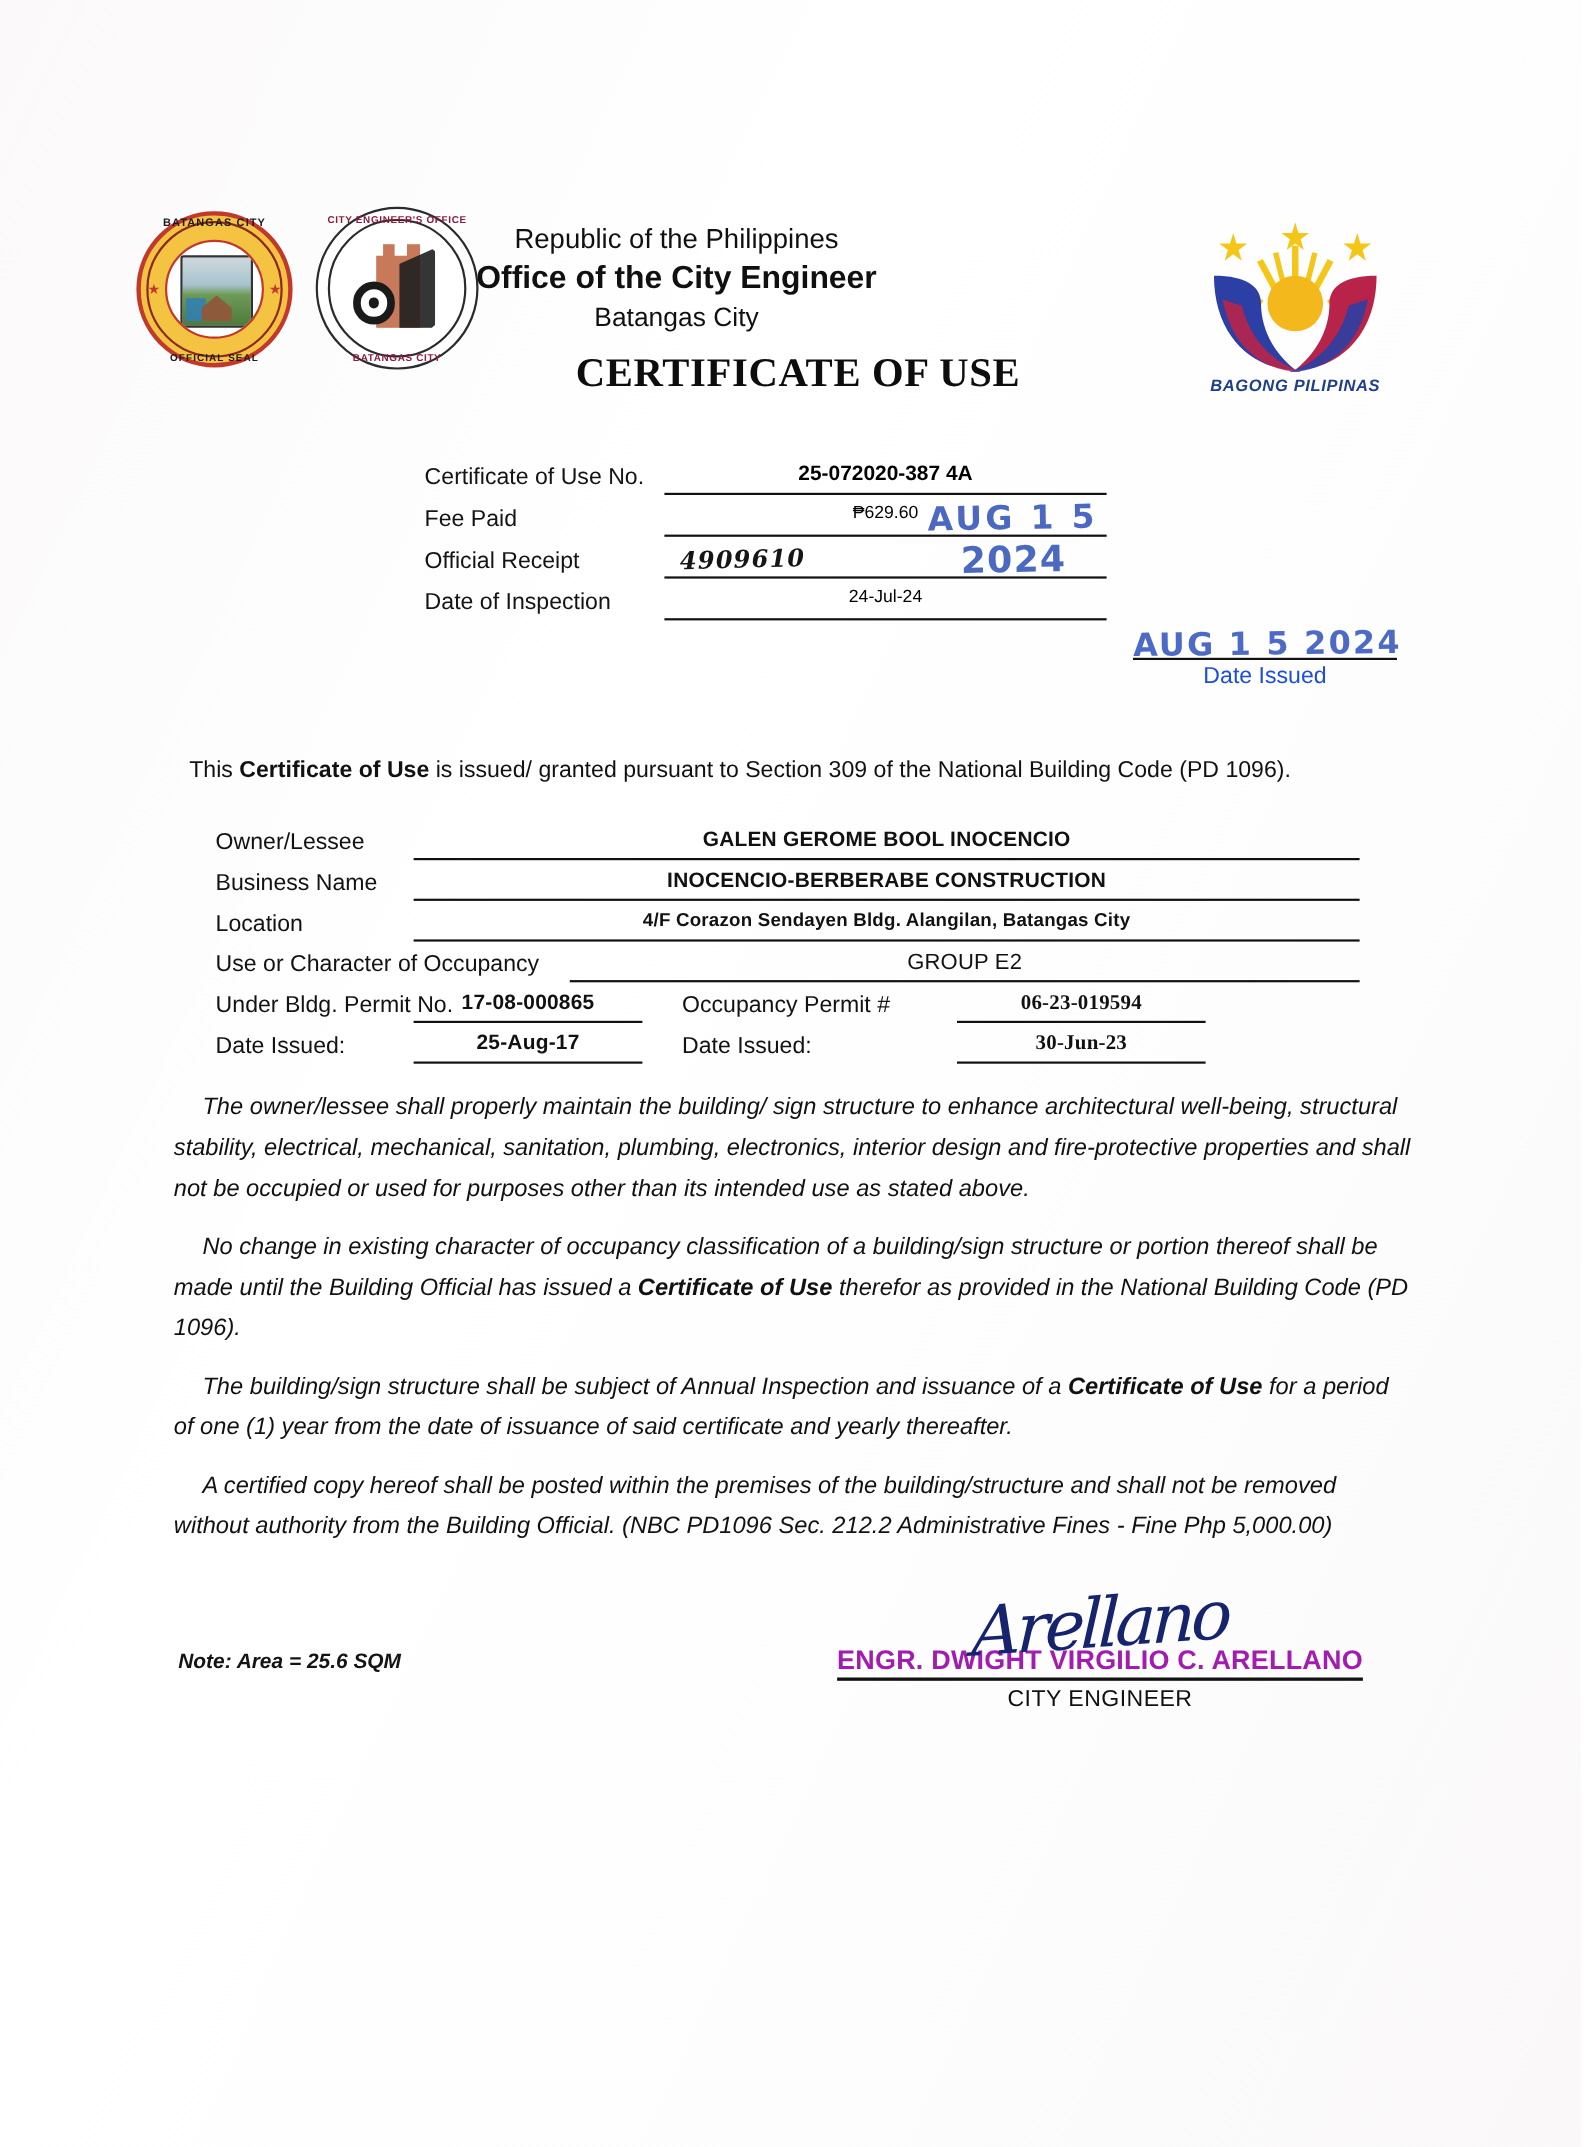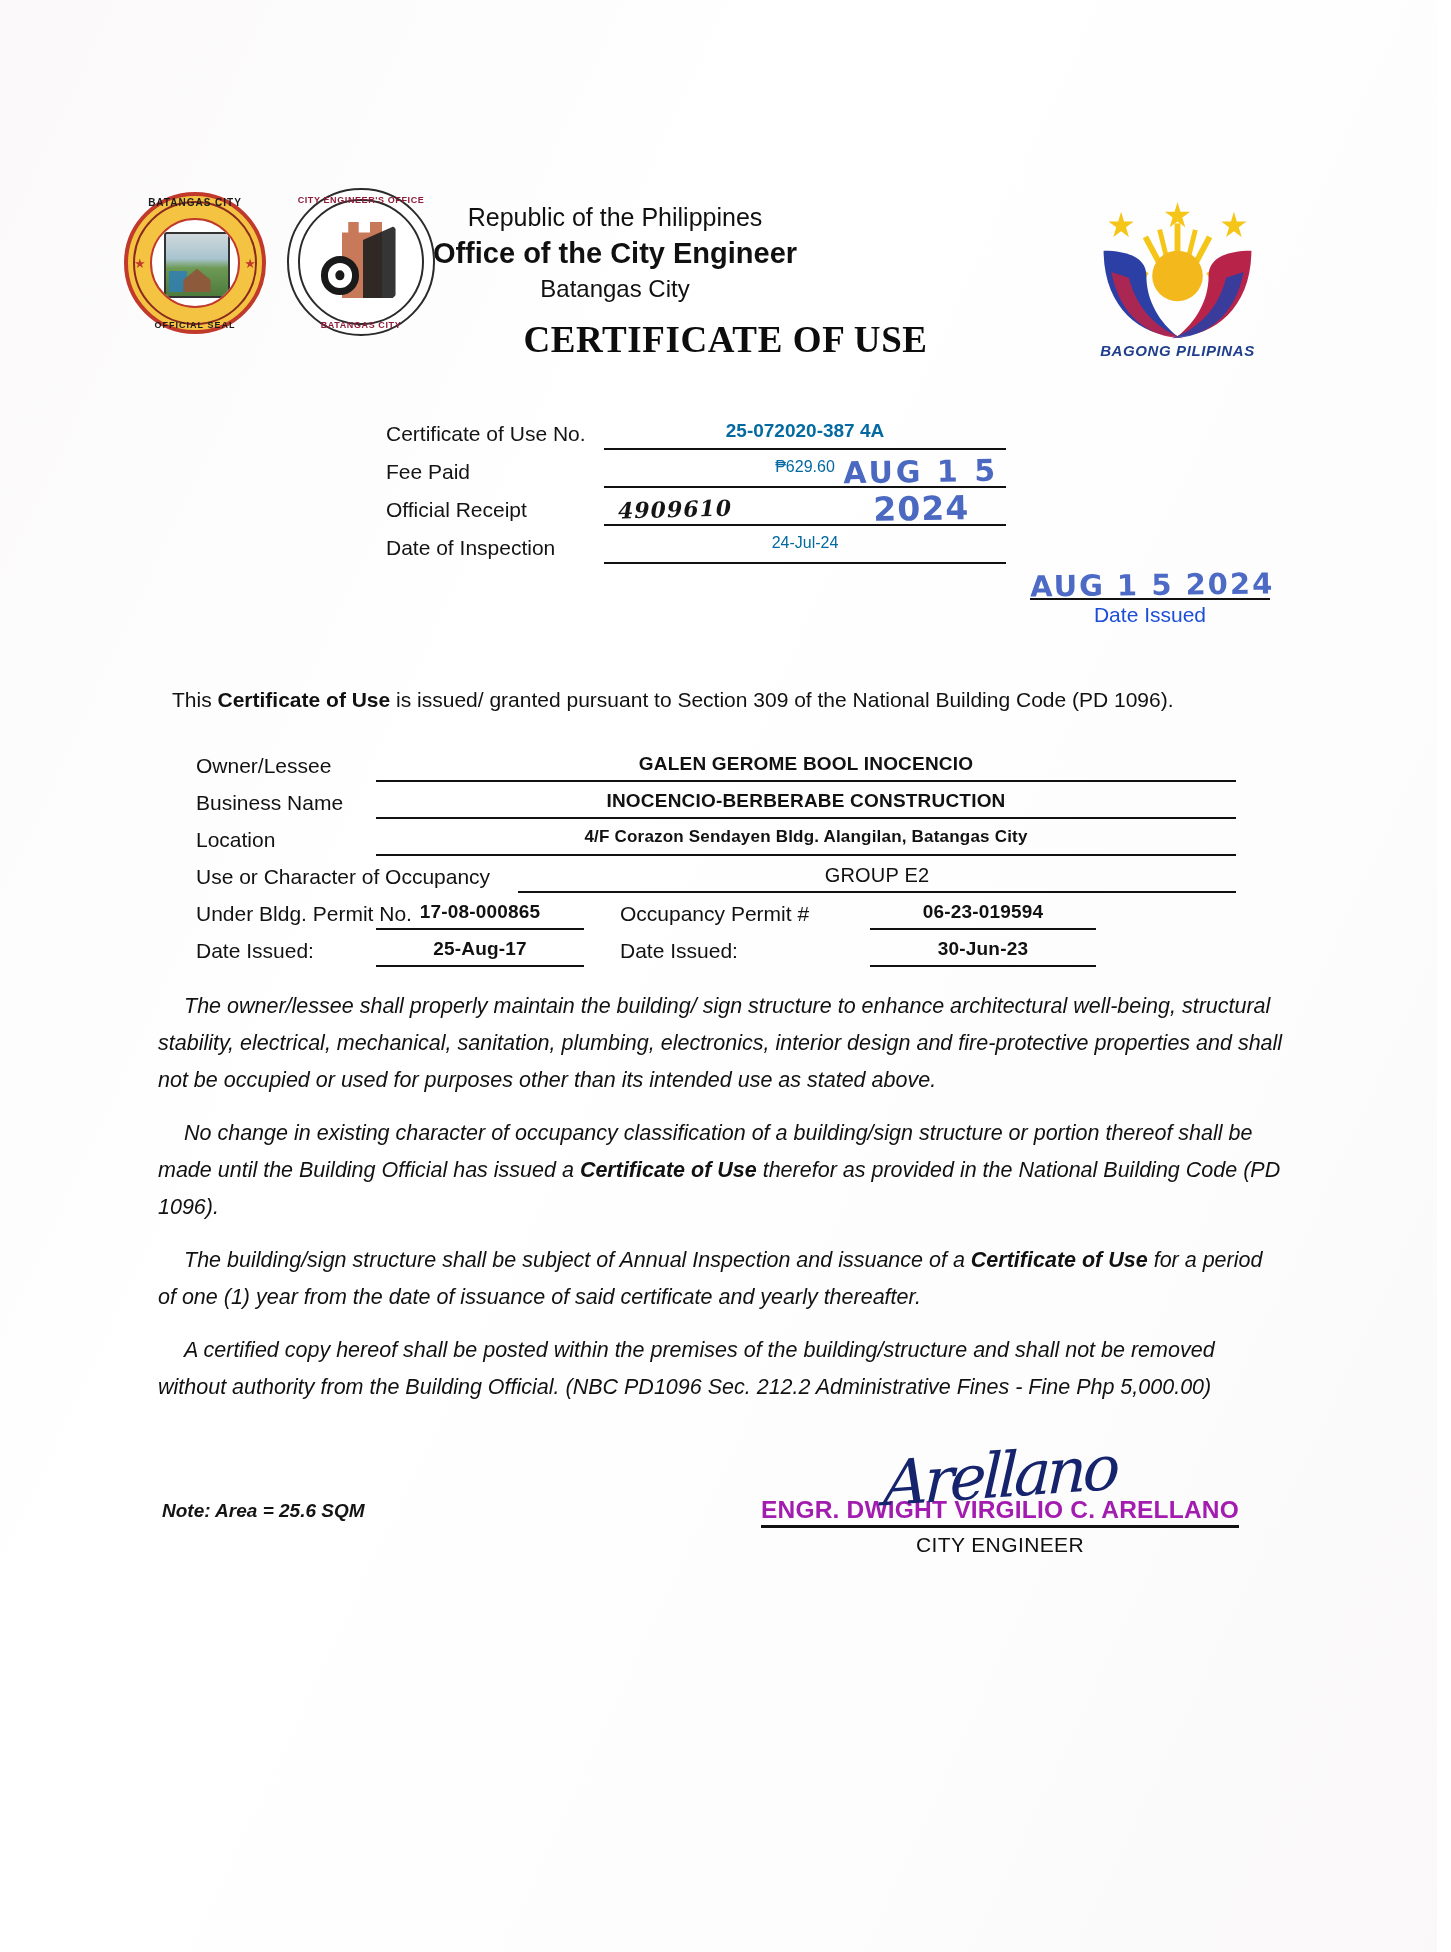--- a/index.html
+++ b/index.html
@@ -268,21 +268,21 @@
     flex: 1;
     border-bottom: 2.5px solid #111;
     text-align: center;
     padding-bottom: 3px;
     height: 30px;
     box-sizing: border-box;
   }
   .meta-value {
     font-size: 19px;
     font-weight: 700;
-    color: #0369a1;
+    color: #000000;
     margin-top: 18px;
   }
   .meta-value.normal { font-weight: 400; font-size: 16px; }
   .handwrite {
     position: absolute;
     left: 14px;
     bottom: 2px;
     font-family: "DejaVu Serif", serif;
     font-style: italic;
     font-size: 22px;
@@ -377,21 +377,21 @@
   .o-val {
     font-size: 19px;
     font-weight: 700;
     color: #111;
     letter-spacing: .2px;
   }
   .o-val.small { font-size: 17px; }
   .o-val.plain { font-weight: 400; font-size: 20px; }
   .o-field.f-mid { max-width: 208px; margin-right: 0; }
   .o-label.mid { width: 250px; padding-left: 36px; }
-  .o-field.f-last { max-width: 226px; }
+  .o-field.f-last { max-width: 226px; font-family: Liberation Serif, serif; }
 
   
   .body-text {
     position: absolute;
     top: 988px;
     left: 158px;
     width: 1128px;
     font-size: 21.5px;
     line-height: 37px;
     color: #111;

